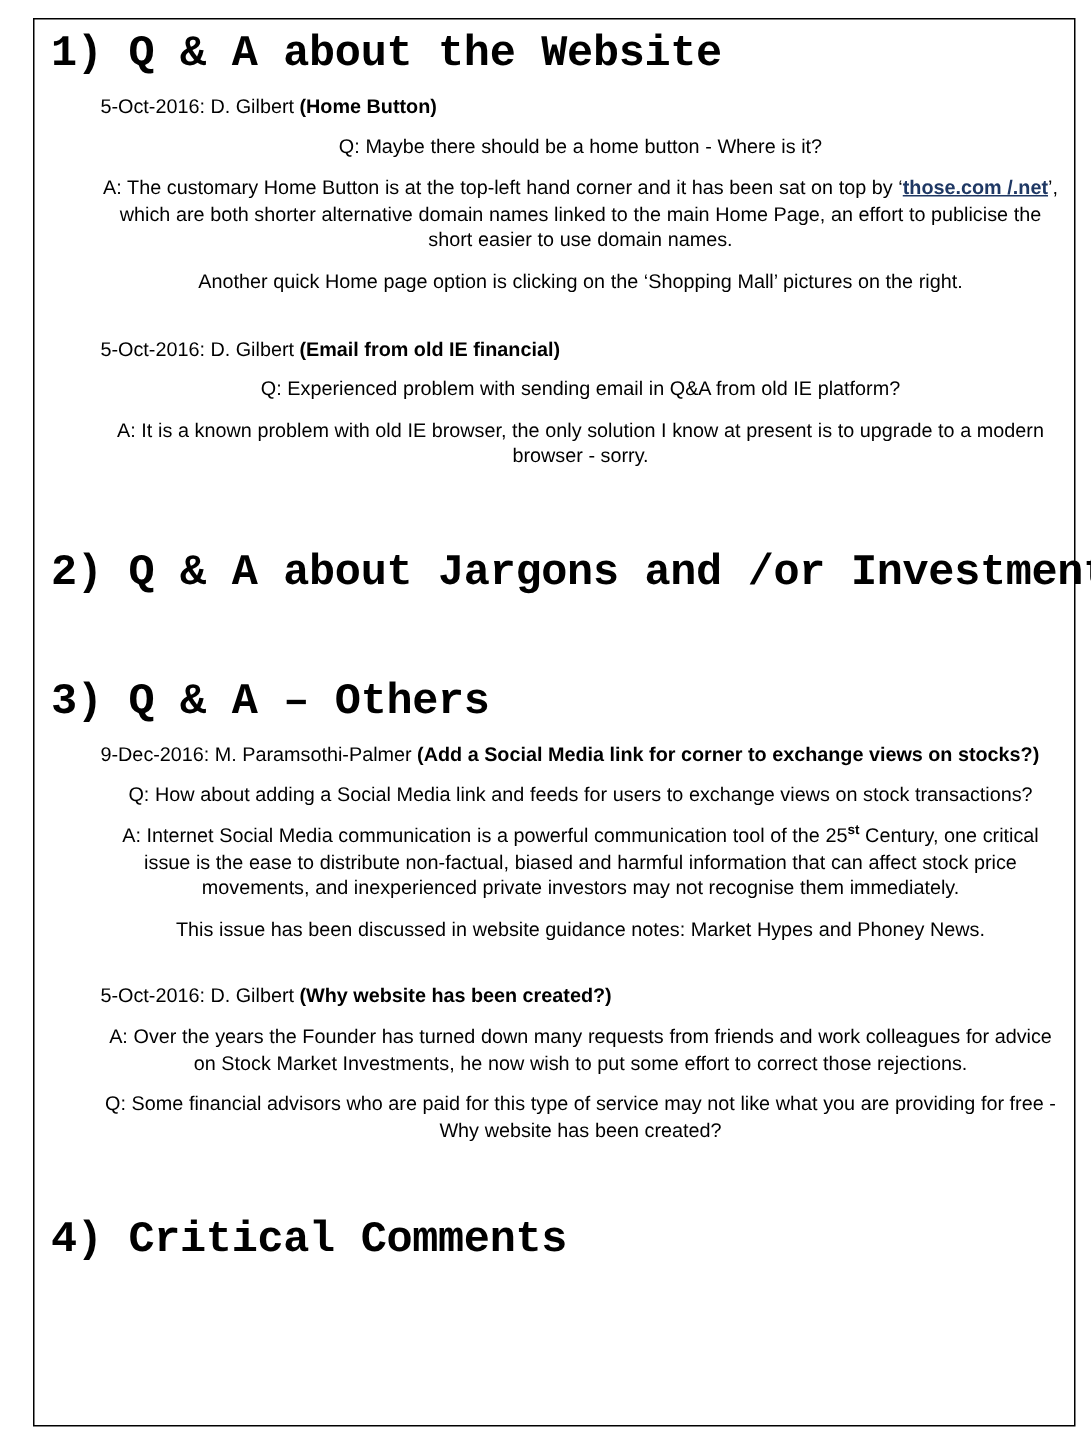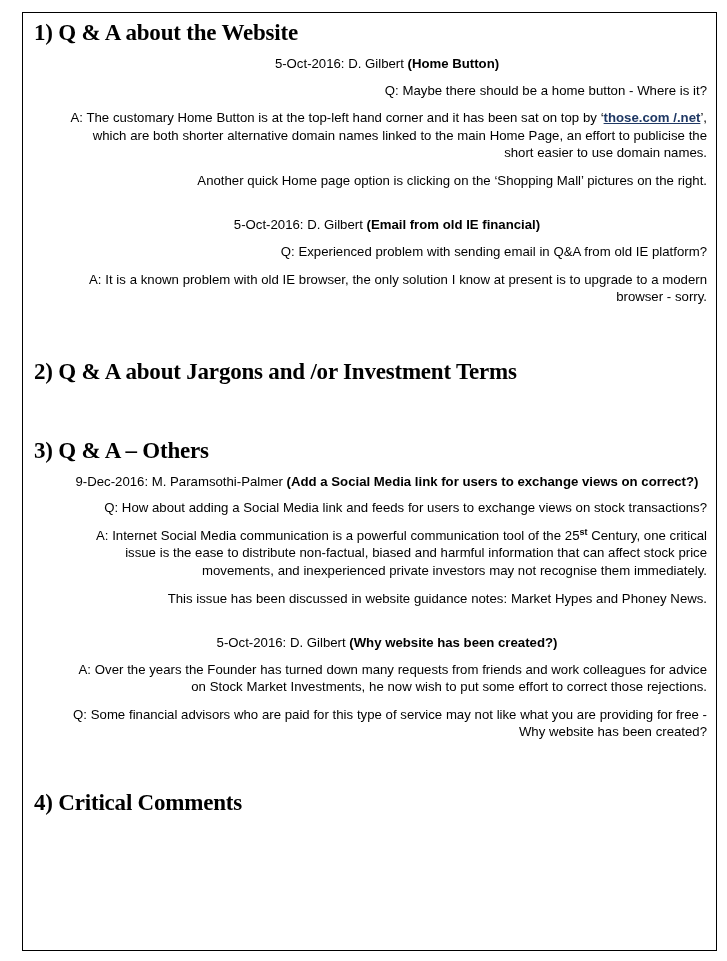--- a/index.html
+++ b/index.html
@@ -29,23 +29,23 @@
   .page-inner {
     position: absolute;
     left: 0;
     top: 0;
     width: 692px;
     padding: 0;
   }
 
   
   .section-heading {
-    font-family: Liberation Serif, serif;
+    font-family: Liberation Mono, monospace;
     font-weight: bold;
-    font-size: 23px;
+    font-size: 29px;
     line-height: 1.18;
     letter-spacing: -0.2px;
     color: #000000;
     margin: 0;
     padding-left: 11px;
     white-space: nowrap;
   }
 
   .sec1 { padding-top: 6px; }
   .sec2 { padding-top: 52px; }
@@ -59,32 +59,31 @@
     padding-right: 8px;
   }
   .qa-block.first { padding-top: 9px; }
 
   .body-line {
     font-family: "Liberation Sans", "DejaVu Sans", sans-serif;
     font-size: 13.2px;
     line-height: 1.33;
     color: #000000;
     margin: 0 0 10px 0;
-    text-align: right;
+    text-align: center;
     word-spacing: 0.1px;
   }
   .body-line:last-child { margin-bottom: 0; }
 
   .meta-line {
     font-family: "Liberation Sans", "DejaVu Sans", sans-serif;
     font-size: 13.2px;
     line-height: 1.33;
     color: #000000;
     margin: 0 0 9px 0;
-    text-align: center;
   }
   .meta-line .title {
     font-weight: bold;
   }
   .spacer-md { height: 27px; }
 
   a.doclink,
   .doclink {
     color: #1F3864;
     font-weight: bold;
@@ -125,21 +124,21 @@
       <p class="body-line">Q: Experienced problem with sending email in Q&amp;A from old IE platform?</p>
 
       <p class="body-line">A: It is a known problem with old IE browser, the only solution I know at present is to upgrade to a modern browser - sorry.</p>
     </div>
 
     <h1 class="section-heading sec2">2) Q &amp; A about Jargons and /or Investment Terms</h1>
 
     <h1 class="section-heading sec3">3) Q &amp; A – Others</h1>
 
     <div class="qa-block first">
-      <p class="meta-line"><span>9-Dec-2016: M. Paramsothi-Palmer </span><span class="title">(Add a Social Media link for users to exchange views on correct?)</span></p>
+      <p class="meta-line"><span>9-Dec-2016: M. Paramsothi-Palmer </span><span class="title">(Add a Social Media link for corner to exchange views on stocks?)</span></p>
 
       <p class="body-line">Q: How about adding a Social Media link and feeds for users to exchange views on stock transactions?</p>
 
       <p class="body-line"><span>A: Internet Social Media communication is a powerful communication tool of the 25</span><sup>st</sup><span> Century, one critical issue is the ease to distribute non-factual, biased and harmful information that can affect stock price movements, and inexperienced private investors may not recognise them immediately.</span></p>
 
       <p class="body-line">This issue has been discussed in website guidance notes: Market Hypes and Phoney News.</p>
     </div>
 
     <div class="spacer-md"></div>
 

